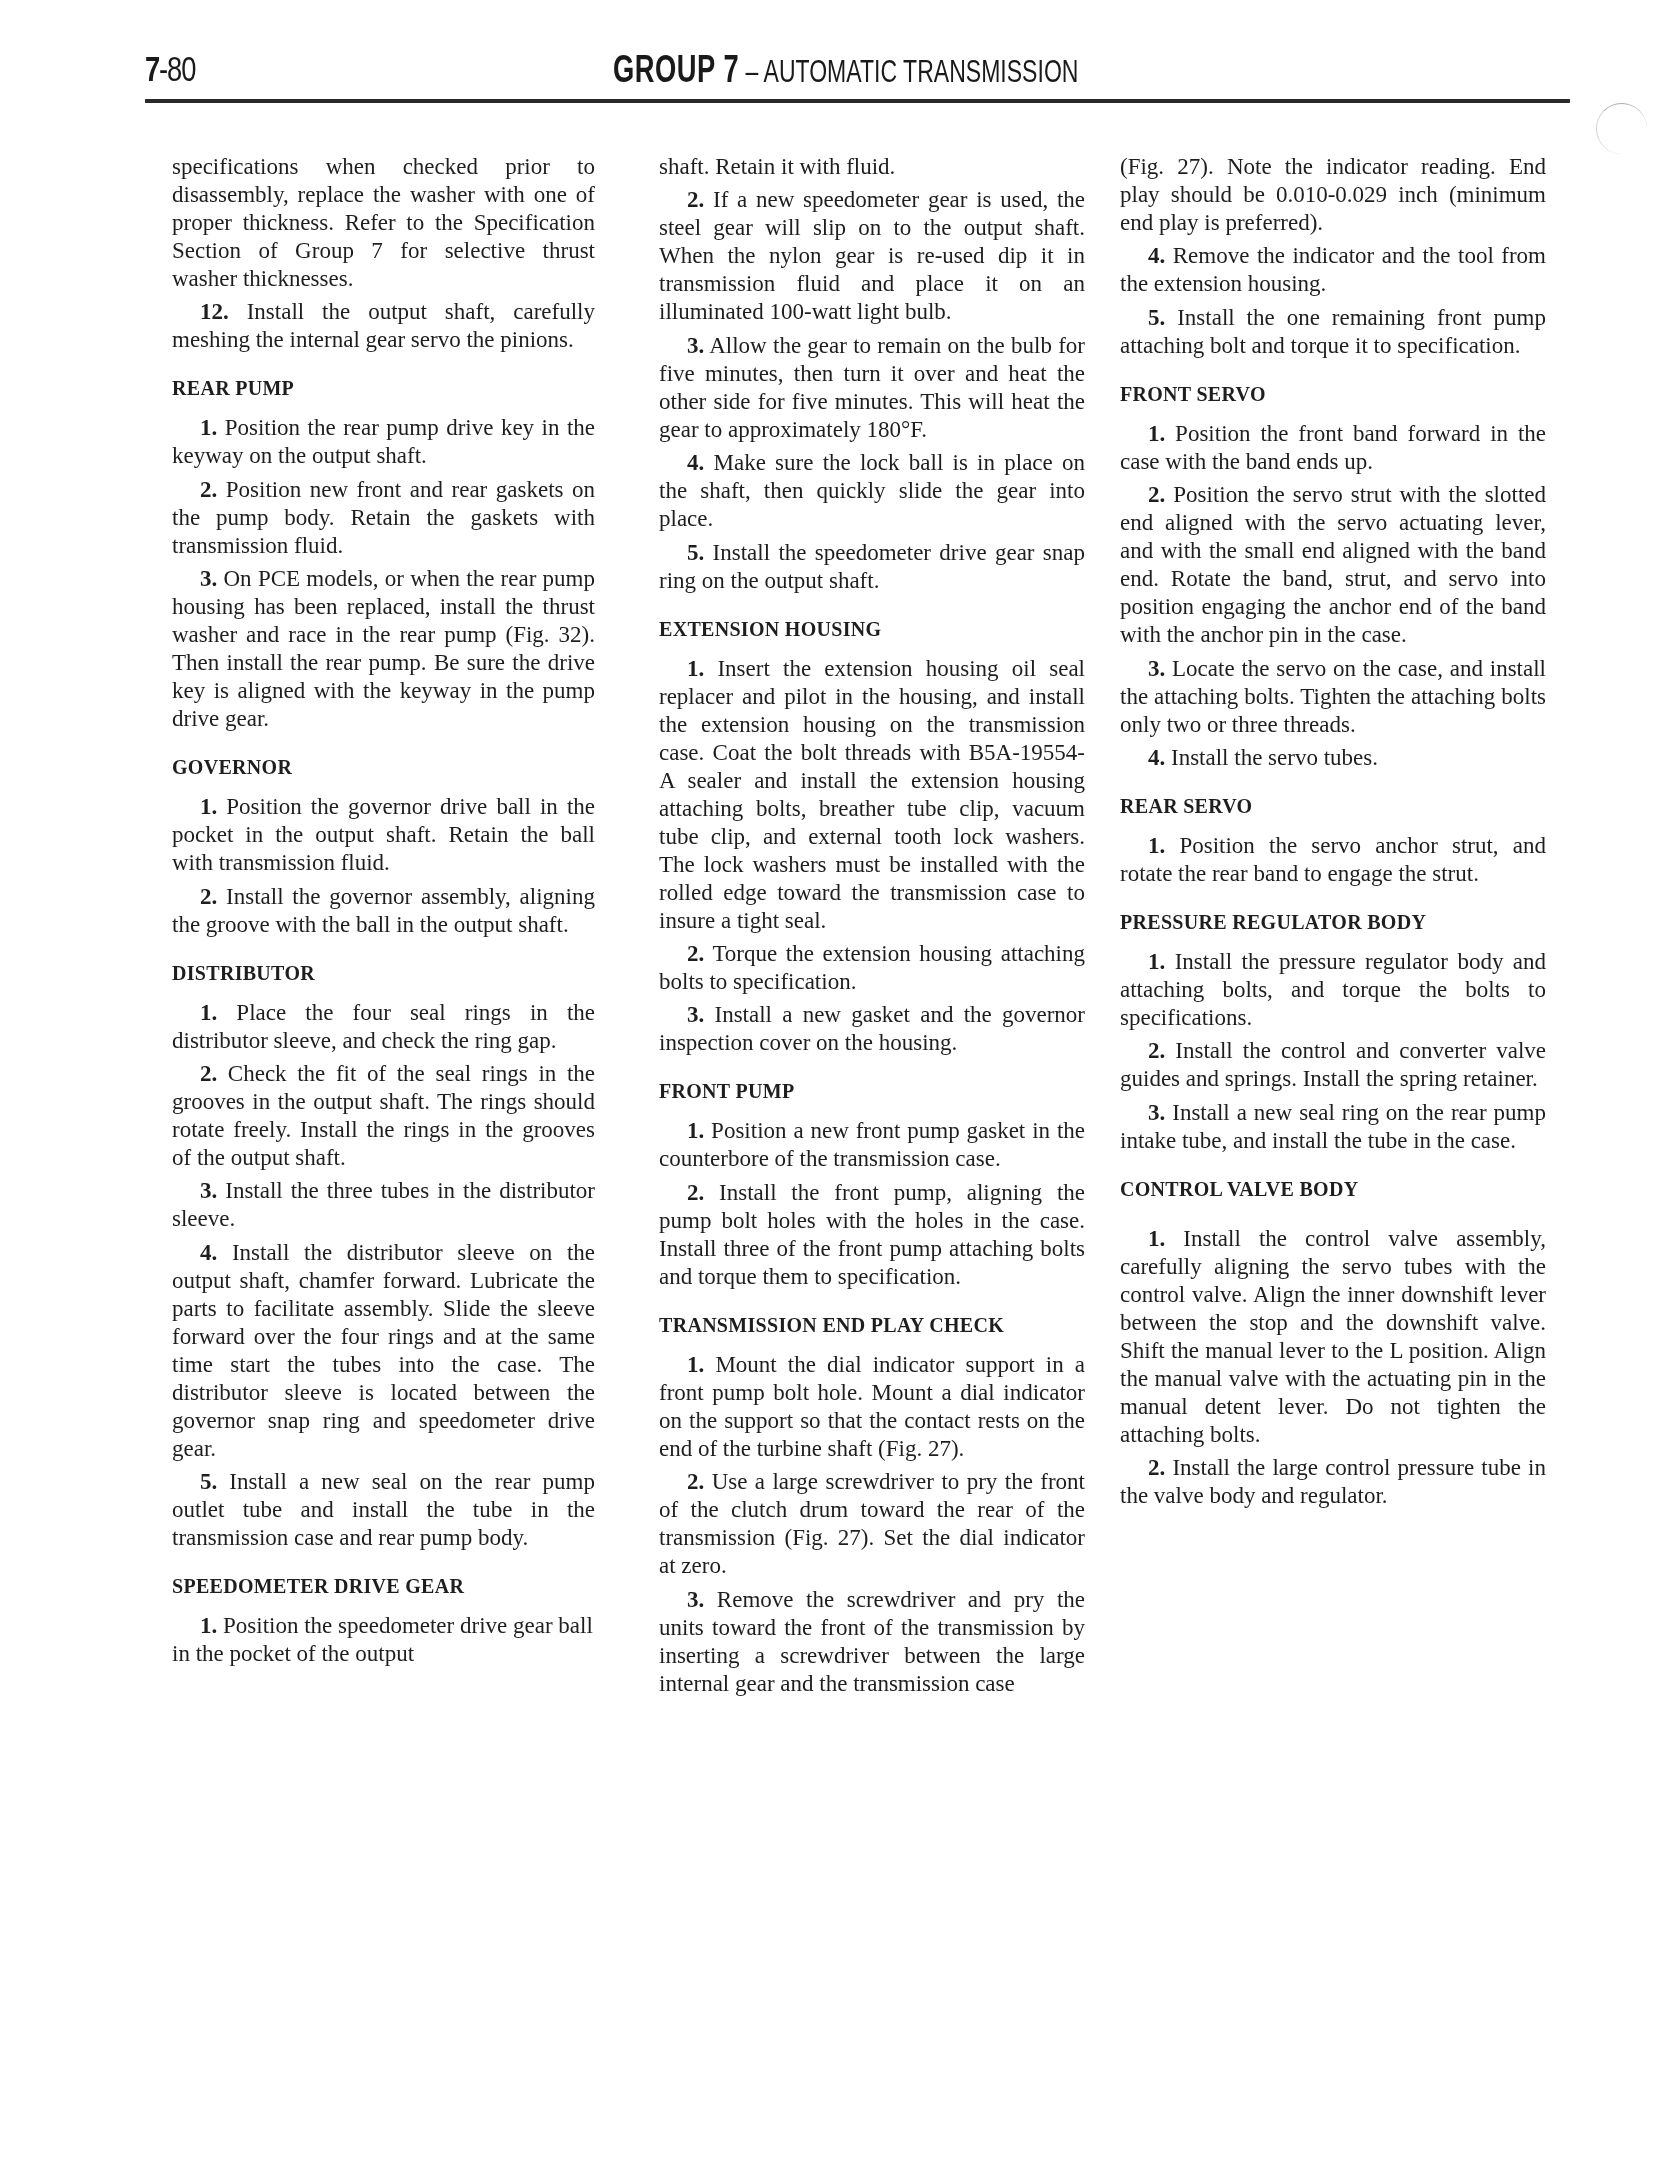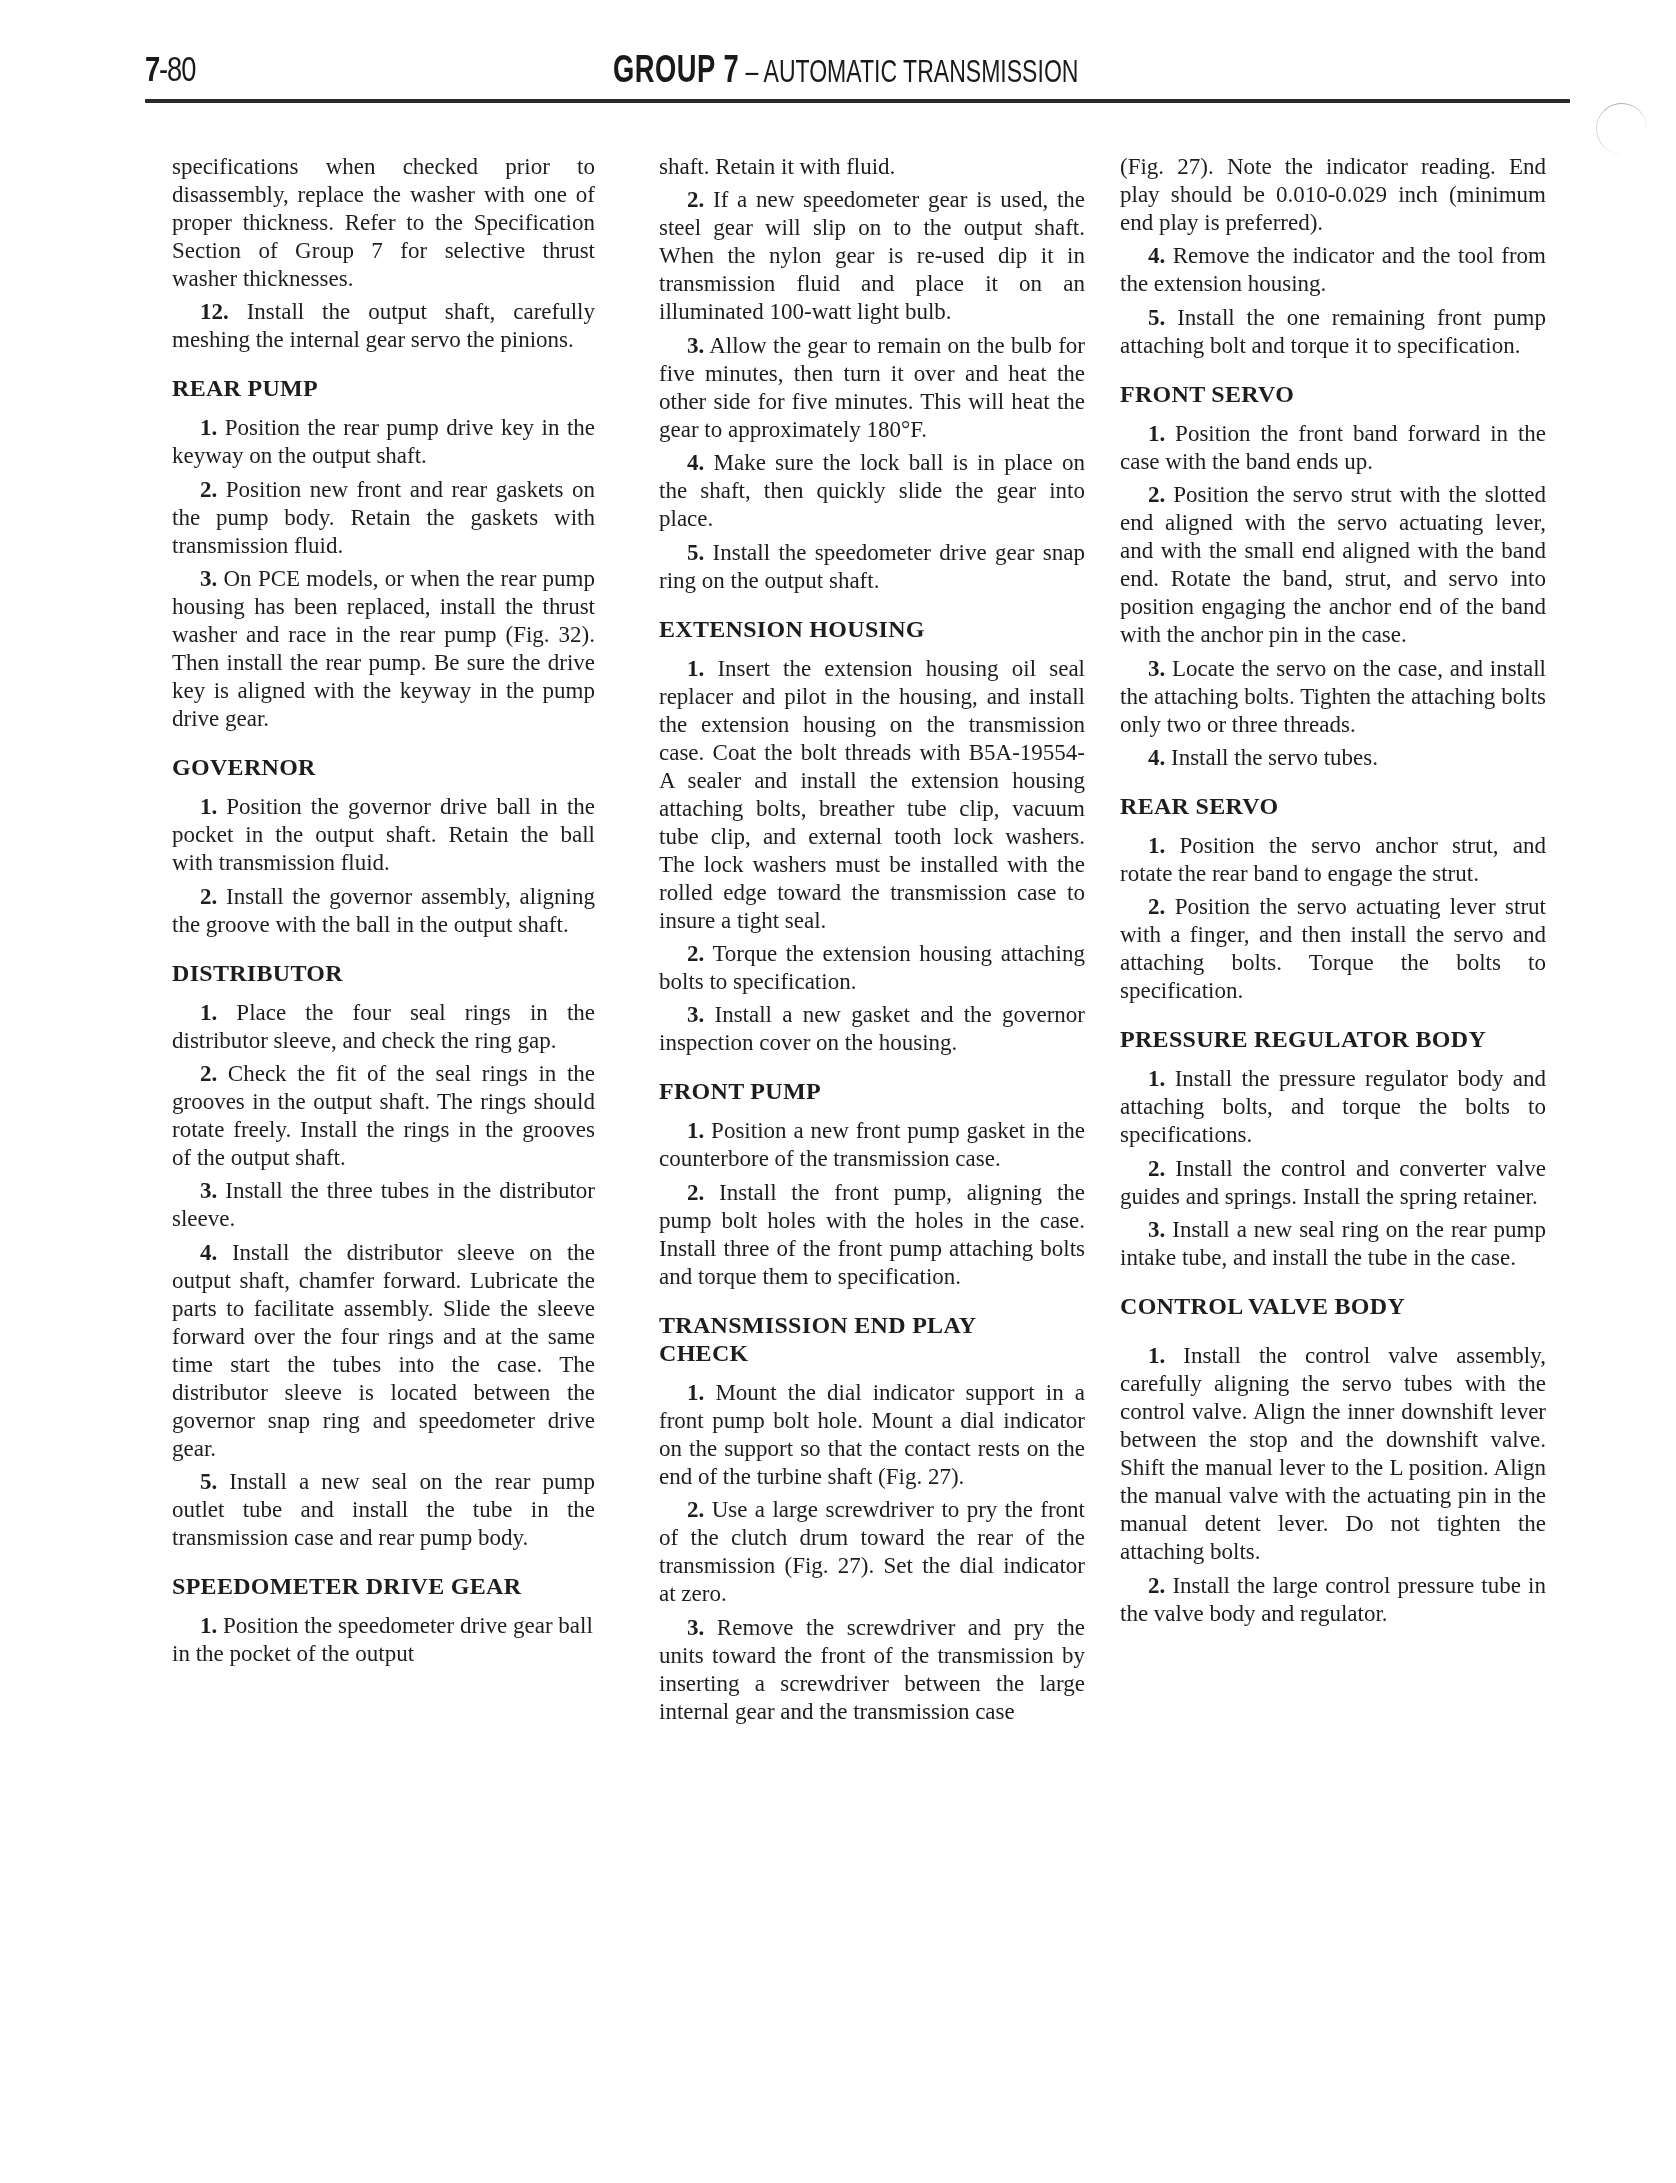--- a/index.html
+++ b/index.html
@@ -44,21 +44,21 @@
     .col.c1 { left: 172px; width: 423px; }
     .col.c2 { left: 659px; width: 426px; }
     .col.c3 { left: 1120px; width: 426px; }
     .p {
       margin: 0 0 5.4px 0; text-align: justify; hyphens: manual;
     }
     .p.step { text-indent: 28px; }
     .p .num { font-weight: bold; }
     .p b { font-weight: normal; }
     .h {
-      font-weight: bold; font-size: 24px; line-height: 28px;
+      font-weight: bold; font-size: 20px; line-height: 28px;
       margin: 20px 0 12px 0; letter-spacing: 0.3px;
     }
   </style>
 </head>
 <body>
 
 <div class="header">
   <div class="page-num"><span class="grp">7</span><span>-</span><span>80</span></div>
   <div class="title"><span class="group">GROUP 7</span><span class="sub"> – </span><span class="sub">AUTOMATIC TRANSMISSION</span></div>
 </div>
@@ -117,21 +117,20 @@
   <p class="p step"><span class="num">5.</span><span> Install the one remaining front pump attaching bolt and torque it to specification.</span></p>
 
   <div class="h">FRONT SERVO</div>
   <p class="p step"><span class="num">1.</span><span> Position the front band forward in the case with the band ends up.</span></p>
   <p class="p step"><span class="num">2.</span><span> Position the servo strut with the slotted end aligned with the servo actuating lever, and with the small end aligned with the band end. Rotate the band, strut, and servo into position engaging the anchor end of the band with the anchor pin in the case.</span></p>
   <p class="p step"><span class="num">3.</span><span> Locate the servo on the case, and install the attaching bolts. </span><b>Tighten the attaching bolts only two or three threads.</b></p>
   <p class="p step"><span class="num">4.</span><span> Install the servo tubes.</span></p>
 
   <div class="h">REAR SERVO</div>
   <p class="p step"><span class="num">1.</span><span> Position the servo anchor strut, and rotate the rear band to engage the strut.</span></p>
-  <p class="p step"><span class="num">2.</span><span> Position the servo actuating lever strut with a finger, and then install the servo and attaching bolts. Torque the bolts to specification.</span></p>
 
   <div class="h">PRESSURE REGULATOR BODY</div>
   <p class="p step"><span class="num">1.</span><span> Install the pressure regulator body and attaching bolts, and torque the bolts to specifications.</span></p>
   <p class="p step"><span class="num">2.</span><span> Install the control and converter valve guides and springs. Install the spring retainer.</span></p>
   <p class="p step"><span class="num">3.</span><span> Install a new seal ring on the rear pump intake tube, and install the tube in the case.</span></p>
 
   <div class="h" style="margin-bottom:22px">CONTROL VALVE BODY</div>
   <p class="p step"><span class="num">1.</span><span> Install the control valve assembly, carefully aligning the servo tubes with the control valve. Align the inner downshift lever between the stop and the downshift valve. Shift the manual lever to the L position. </span><b>Align the manual valve with the actuating pin in the manual detent lever. Do not tighten the attaching bolts.</b></p>
   <p class="p step"><span class="num">2.</span><span> Install the large control pressure tube in the valve body and regulator.</span></p>
 </div>

